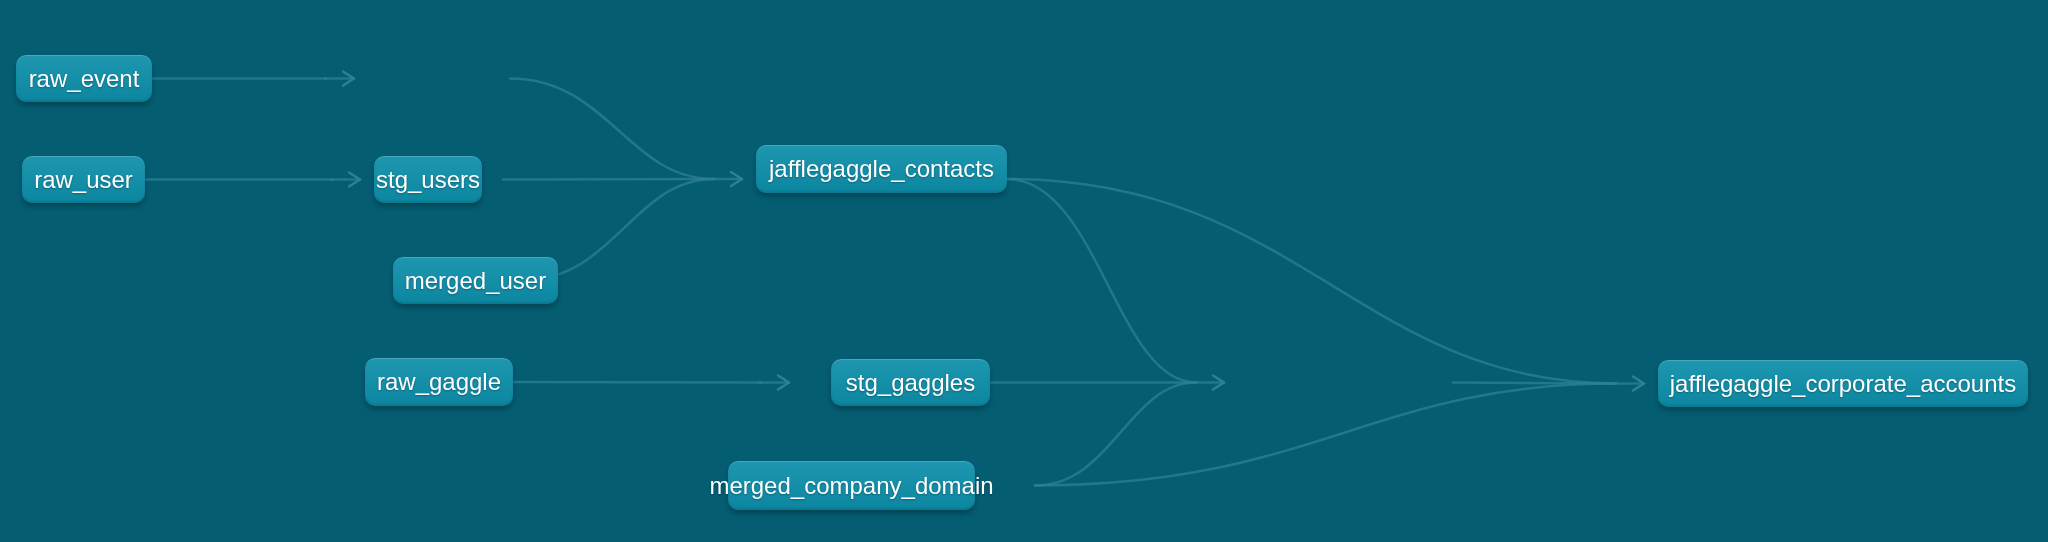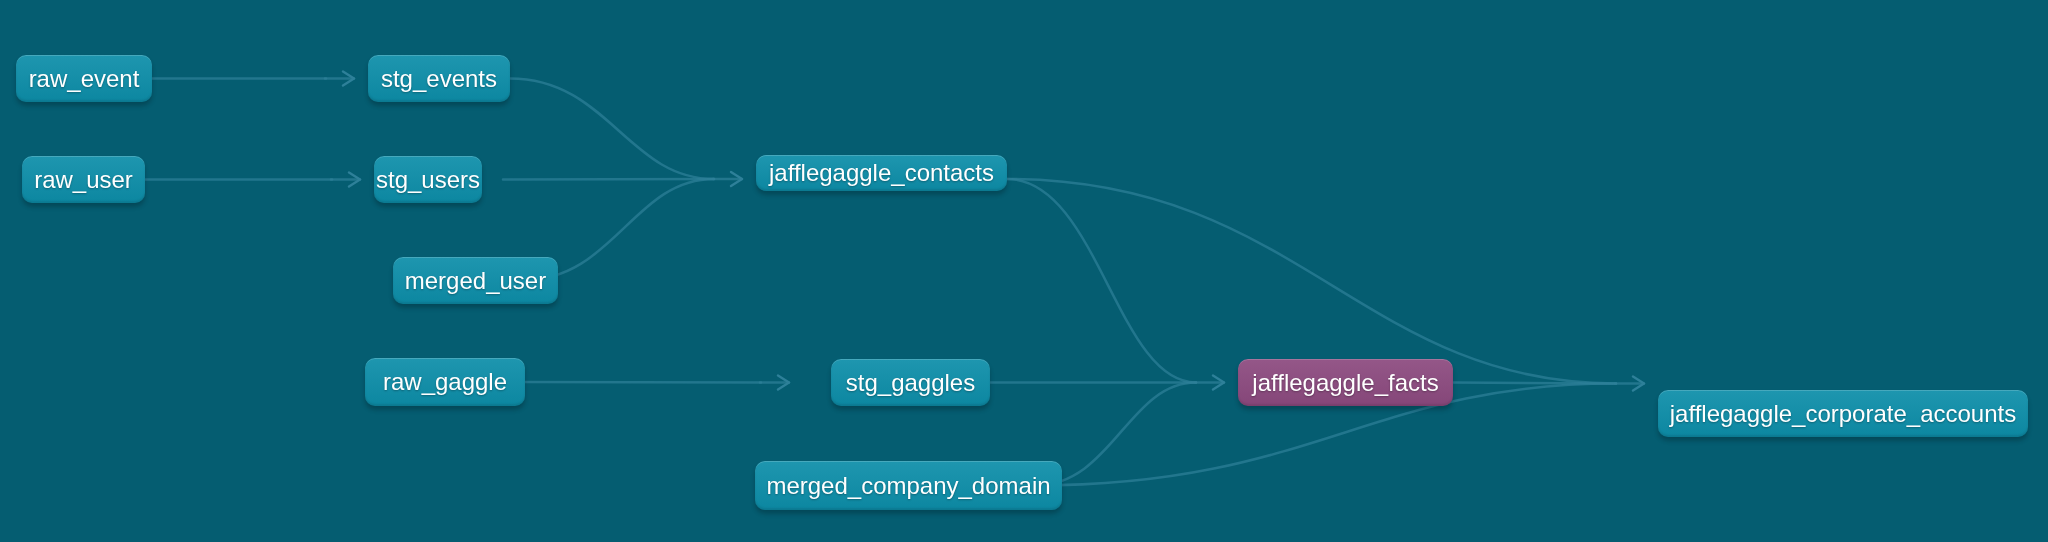--- a/index.html
+++ b/index.html
@@ -62,43 +62,37 @@
       <path d="M331,179.5 L360,179.5" fill="none" stroke="#2e8099" stroke-width="2.5" stroke-opacity="0.72" stroke-linecap="round" marker-end="url(#chev)"></path>
       <path d="M713,179 L742,179" fill="none" stroke="#2e8099" stroke-width="2.5" stroke-opacity="0.72" stroke-linecap="round" marker-end="url(#chev)"></path>
       <path d="M760,382.5 L789,382.5" fill="none" stroke="#2e8099" stroke-width="2.5" stroke-opacity="0.72" stroke-linecap="round" marker-end="url(#chev)"></path>
       <path d="M1195,382.5 L1224,382.5" fill="none" stroke="#2e8099" stroke-width="2.5" stroke-opacity="0.72" stroke-linecap="round" marker-end="url(#chev)"></path>
       <path d="M1615,383.5 L1644,383.5" fill="none" stroke="#2e8099" stroke-width="2.5" stroke-opacity="0.72" stroke-linecap="round" marker-end="url(#chev)"></path>
     </svg>
 
 <div class="node" style="left: 16px; top: 55px; width: 136px; height: 47px; background-color: rgb(13, 142, 169);">
       <span>raw_event</span>
     </div>
-    <div class="node" style="left: 368px; top: 55px; width: 142px; height: 47px; background-color: rgb(13, 142, 169);">
-      <span>stg_events</span>
-    </div>
     <div class="node" style="left: 22px; top: 156px; width: 123px; height: 47px; background-color: rgb(13, 142, 169); text-align: center;">
       <span>raw_user</span>
     </div>
     <div class="node" style="left: 374px; top: 156px; width: 108px; height: 47px; background-color: rgb(13, 142, 169);">
       <span>stg_users</span>
     </div>
-    <div class="node" style="left: 756px; top: 155px; width: 251px; height: 36px; background-color: rgb(13, 142, 169);">
+    <div class="node" style="left: 756px; top: 145px; width: 251px; height: 48px; background-color: rgb(13, 142, 169);">
       <span>jafflegaggle_contacts</span>
     </div>
     <div class="node" style="left: 357px; top: 257px; width: 165px; height: 47px; background-color: rgb(13, 142, 169); margin-left: 36px;">
       <span>merged_user</span>
     </div>
-    <div class="node" style="left: 365px; top: 358px; width: 160px; height: 48px; background-color: rgb(13, 142, 169);">
+    <div class="node" style="left: 365px; top: 358px; width: 148px; height: 48px; background-color: rgb(13, 142, 169);">
       <span>raw_gaggle</span>
     </div>
     <div class="node" style="left: 831px; top: 359px; width: 159px; height: 47px; background-color: rgb(13, 142, 169);">
       <span>stg_gaggles</span>
     </div>
-    <div class="node" style="left: 1238px; top: 359px; width: 215px; height: 47px; background-color: rgb(140, 74, 127);">
-      <span>jafflegaggle_facts</span>
-    </div>
-    <div class="node" style="left: 1658px; top: 360px; width: 370px; height: 47px; background-color: rgb(13, 142, 169); margin-top: 30px;">
+    <div class="node" style="left: 1658px; top: 360px; width: 370px; height: 47px; background-color: rgb(13, 142, 169);">
       <span>jafflegaggle_corporate_accounts</span>
     </div>
-    <div class="node" style="left: 728px; top: 461px; width: 307px; height: 49px; background-color: rgb(13, 142, 169); margin-left: 27px;">
+    <div class="node" style="left: 728px; top: 461px; width: 247px; height: 49px; background-color: rgb(13, 142, 169);">
       <span>merged_company_domain</span>
     </div>
   </div>
 
 </body></html>

